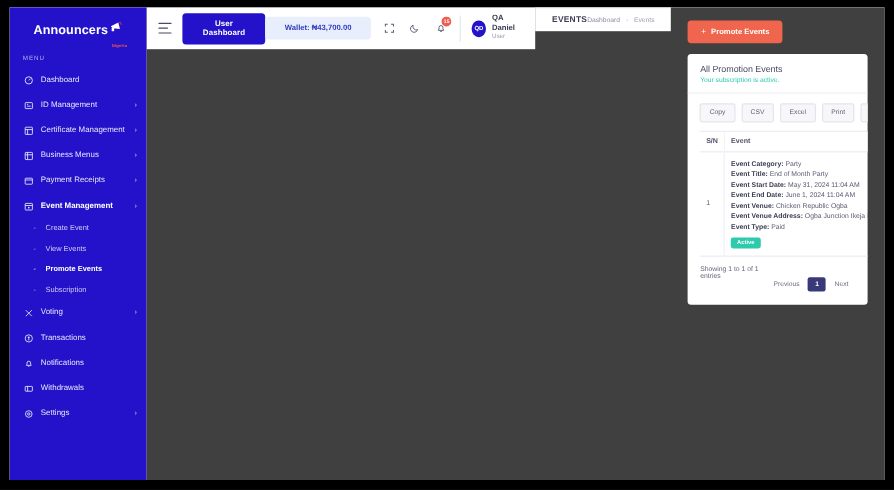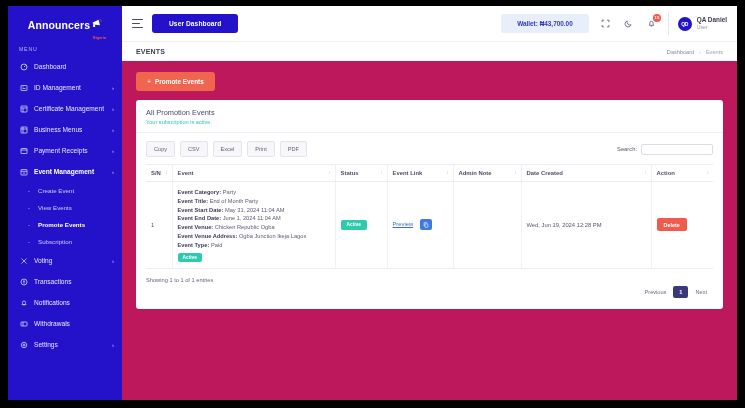--- a/index.html
+++ b/index.html
@@ -70,21 +70,21 @@
     display: flex; align-items: center;
     padding-left: 20px; height: 17px;
     font-size: 6.2px; color: #cfcaf5; cursor: pointer;
   }
   .sub-item .dash {
     width: 5px; margin-right: 5px; color: #b0a9ee; font-size: 6px;
   }
   .sub-item.current { color: #ffffff; font-weight: 700; }
 
   
-  #main { flex: 1 1 auto; height: 100%; background: #be185d; display: flex; flex-direction: column; overflow: hidden; }
+  #main { flex: 1 1 auto; height: 100%; background: #404040; display: flex; flex-direction: row; overflow: hidden; }
 
   
   #topbar {
     height: 35px; background: #ffffff; flex: 0 0 35px;
     display: flex; align-items: center; padding: 0 10px 0 10px;
   }
   .hamburger { width: 11px; height: 9px; display: flex; flex-direction: column; justify-content: space-between; cursor: pointer; margin-right: 9px;}
   .hamburger span { display: block; height: 1.4px; background: #4a4a63; border-radius: 1px;}
   .hamburger span:nth-child(1){width:11px}
   .hamburger span:nth-child(2){width:8px}

